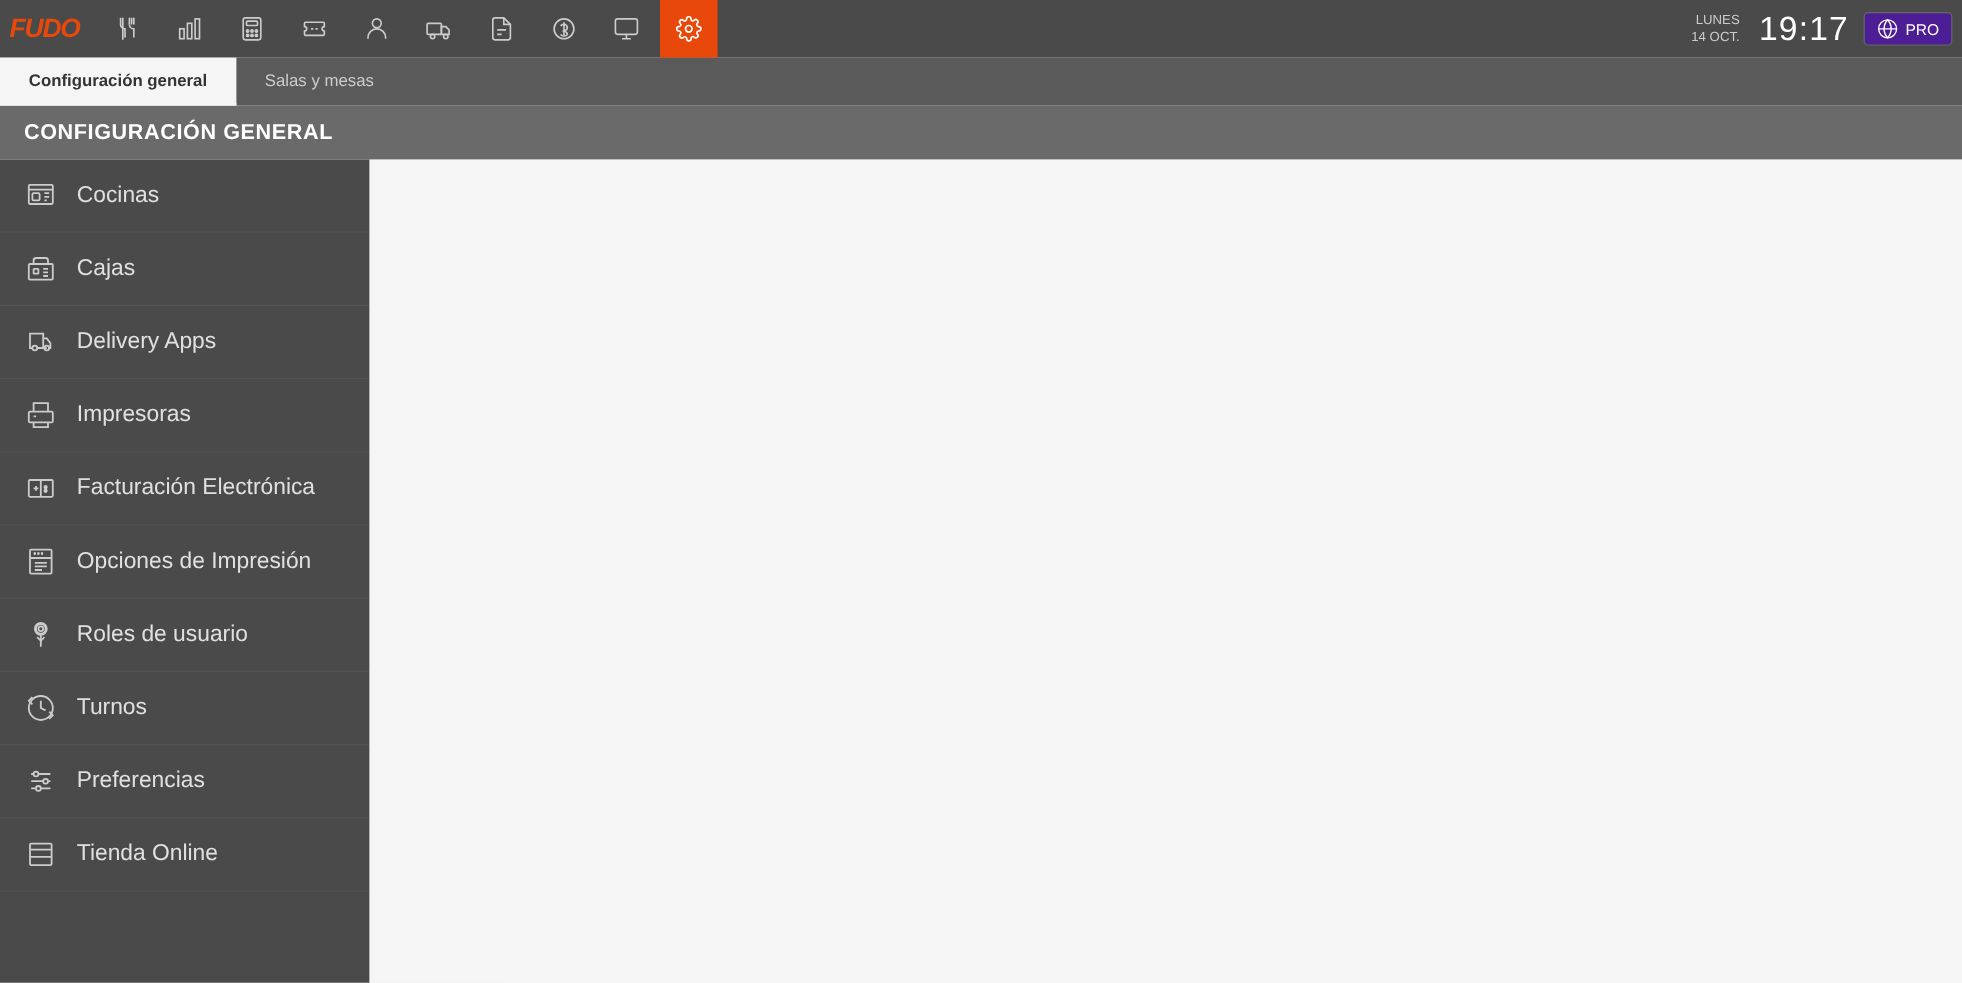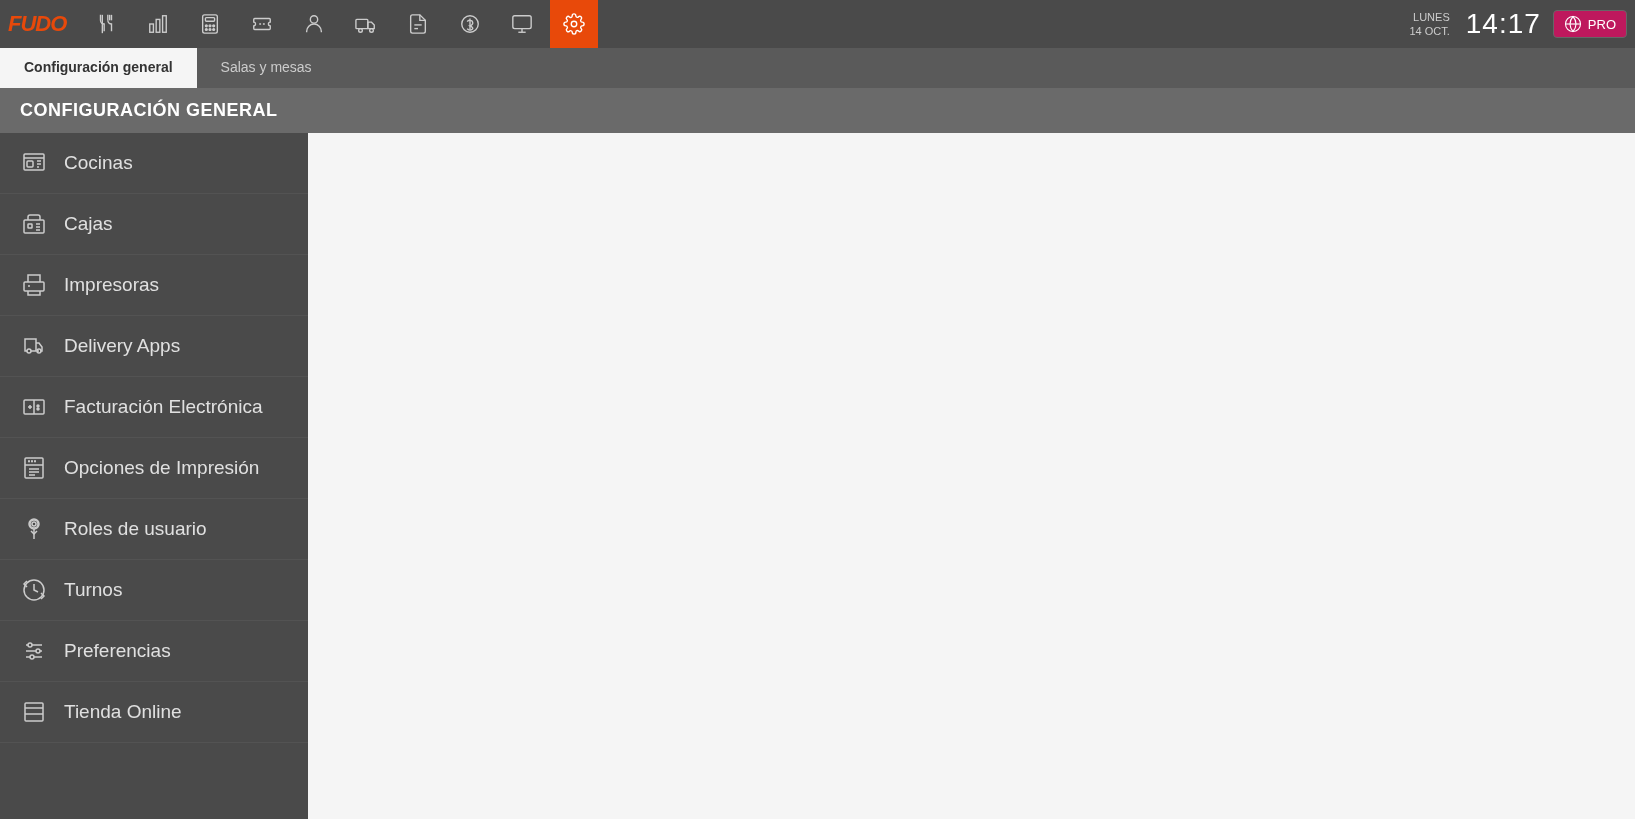--- a/index.html
+++ b/index.html
@@ -59,21 +59,21 @@
     }
     .clock-time {
       font-size: 28px;
       font-weight: 300;
       letter-spacing: 1px;
     }
     .pro-badge {
       display: flex;
       align-items: center;
       gap: 6px;
-      background: #be185d;
+      background: #4c1d95;
       border: 1px solid #666;
       border-radius: 4px;
       padding: 4px 10px;
       color: white;
       font-size: 13px;
       cursor: pointer;
     }
 
     
     .tabs-bar {
@@ -249,21 +249,21 @@
     </button>
   </div>
 
   <div class="nav-spacer"></div>
 
   <div class="clock-area">
     <div class="clock-date">
       <span>LUNES</span><br>
       <span>14 OCT.</span>
     </div>
-    <div class="clock-time">14:17</div>
+    <div class="clock-time">19:17</div>
   </div>
 
   <div class="pro-badge">
     <svg width="18" height="18" viewBox="0 0 24 24" fill="none" stroke="currentColor" stroke-width="1.5">
       <circle cx="12" cy="12" r="10"></circle>
       <line x1="2" y1="12" x2="22" y2="12"></line>
       <path d="M12 2a15.3 15.3 0 0 1 4 10 15.3 15.3 0 0 1-4 10 15.3 15.3 0 0 1-4-10 15.3 15.3 0 0 1 4-10z"></path>
     </svg>
     <span>PRO</span>
   </div>
@@ -310,40 +310,40 @@
           <line x1="14" y1="15" x2="18" y2="15"></line>
           <line x1="14" y1="18" x2="18" y2="18"></line>
         </svg>
       </div>
       <span>Cajas</span>
     </div>
 
     <div class="sidebar-item">
       <div class="s-icon">
         <svg width="24" height="24" viewBox="0 0 24 24" fill="none" stroke="currentColor" stroke-width="1.5">
-          <path d="M6 9V2h12v7"></path>
-          <rect x="2" y="9" width="20" height="9" rx="1"></rect>
-          <path d="M6 18v4h12v-4"></path>
-          <line x1="6" y1="13" x2="8" y2="13"></line>
-        </svg>
-      </div>
-      <span>Impresoras</span>
-    </div>
-
-    <div class="sidebar-item">
-      <div class="s-icon">
-        <svg width="24" height="24" viewBox="0 0 24 24" fill="none" stroke="currentColor" stroke-width="1.5">
           <circle cx="7" cy="17" r="2"></circle>
           <circle cx="17" cy="17" r="2"></circle>
           <path d="M5 17H3V5h11v12H9"></path>
           <path d="M14 9h3l3 4v4h-2"></path>
           <path d="M15 17h2"></path>
         </svg>
       </div>
       <span>Delivery Apps</span>
+    </div>
+
+    <div class="sidebar-item">
+      <div class="s-icon">
+        <svg width="24" height="24" viewBox="0 0 24 24" fill="none" stroke="currentColor" stroke-width="1.5">
+          <path d="M6 9V2h12v7"></path>
+          <rect x="2" y="9" width="20" height="9" rx="1"></rect>
+          <path d="M6 18v4h12v-4"></path>
+          <line x1="6" y1="13" x2="8" y2="13"></line>
+        </svg>
+      </div>
+      <span>Impresoras</span>
     </div>
 
     <div class="sidebar-item">
       <div class="s-icon">
         <svg width="24" height="24" viewBox="0 0 24 24" fill="none" stroke="currentColor" stroke-width="1.5">
           <rect x="2" y="5" width="20" height="14" rx="1"></rect>
           <path d="M12 5v14"></path>
           <path d="M8 10v4"></path>
           <path d="M6 12h4"></path>
           <circle cx="16" cy="11" r="1" fill="currentColor"></circle>

